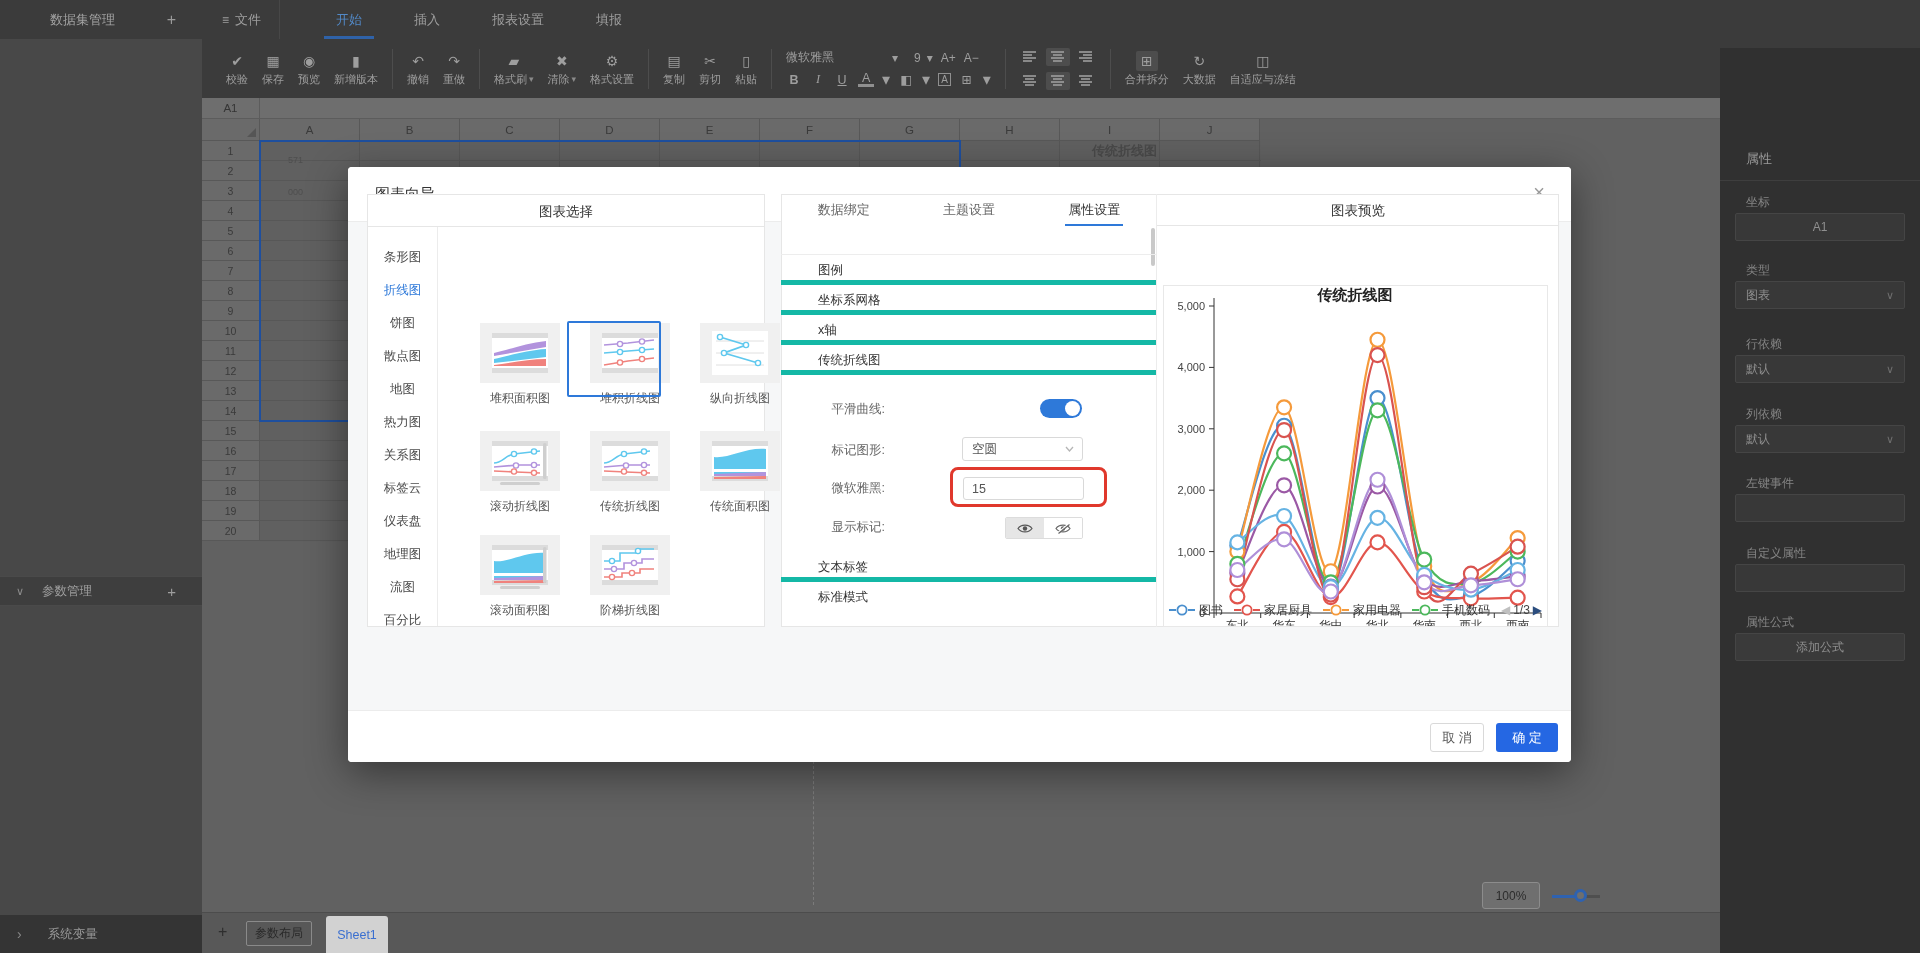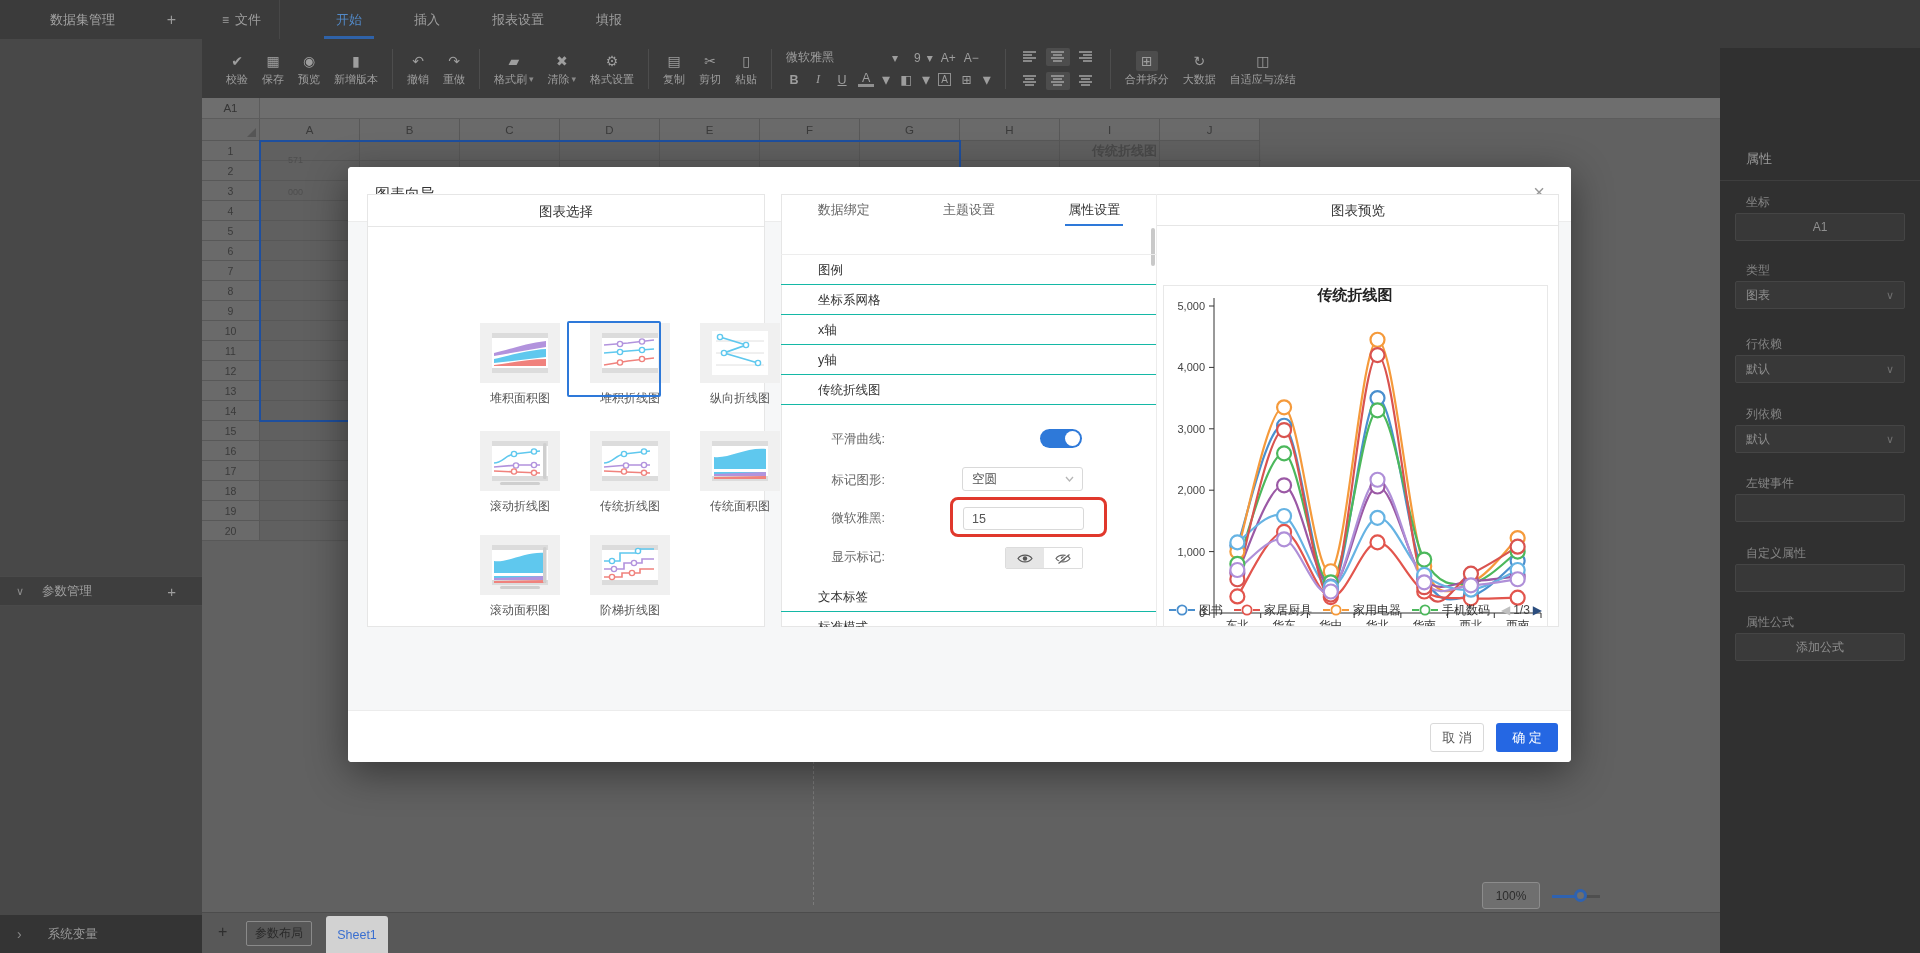--- a/index.html
+++ b/index.html
@@ -153,21 +153,21 @@
   .thumb .tlbl { margin-top:7px; text-align:center; font-size:12px; color:#555; white-space:nowrap; }
   .thumb-sel { position:absolute; border:2px solid #2e79d9; border-radius:2px; }
 
   .tabs2 { position:absolute; left:433px; top:27px; width:376px; height:32px; display:flex; }
   .tab2 { position:relative; flex:1; display:flex; align-items:center; justify-content:center;
     font-size:13px; color:#666; }
   .tab2.active { color:#333; }
   .tab2.active::after { content:""; position:absolute; left:50%; bottom:0; width:58px; height:2px;
     margin-left:-29px; background:#2e79d9; }
   .mid { position:absolute; left:433px; top:59px; width:375px; height:401px; overflow:hidden; }
-  .sect { position:relative; border-bottom:1px solid #14b8a6; height:30px; line-height:30px;
+  .sect { position:relative; border-bottom:5px solid #14b8a6; height:30px; line-height:30px;
     padding-left:37px; font-size:12.5px; color:#333; }
   .blank-row { height:29px; border-bottom:1px solid #ededed; }
   .ctrl-area { position:relative; height:177px; }
   .crow { position:absolute; left:0; width:375px; }
   .clbl { position:absolute; width:110px; text-align:right; font-size:12.5px; color:#666; }
   .toggle { position:absolute; width:42px; height:19px; border-radius:10px; background:#2e79d9; }
   .toggle .kn { position:absolute; right:2px; top:2px; width:15px; height:15px; border-radius:50%; background:#fff; }
   .ddown { position:absolute; width:121px; height:24px; border:1px solid #d9d9d9; border-radius:3px;
     font-size:12.5px; color:#555; display:flex; align-items:center; padding-left:9px; background:#fff; }
   .ddown .dvc { position:absolute; right:8px; top:8px; }
@@ -485,20 +485,34 @@
     <div class="dlg-title">
       <span class="t">图表向导</span>
       <span class="dlg-close">×</span>
     </div>
     <div class="dlg-body"></div>
 
     <div class="panel p1">
       <div class="p-head">
           <div class="ht">图表选择</div>
         </div>
+      <div class="cat-list" id="cat-list">
+          <div class="cat-item">条形图</div>
+          <div class="cat-item active">折线图</div>
+          <div class="cat-item">饼图</div>
+          <div class="cat-item">散点图</div>
+          <div class="cat-item">地图</div>
+          <div class="cat-item">热力图</div>
+          <div class="cat-item">关系图</div>
+          <div class="cat-item">标签云</div>
+          <div class="cat-item">仪表盘</div>
+          <div class="cat-item">地理图</div>
+          <div class="cat-item">流图</div>
+          <div class="cat-item">百分比</div>
+        </div>
       <div id="thumbs">
           <div class="thumb" style="left: 112px; top: 128px;">
             <div class="timg"><svg width="80" height="60" viewBox="0 0 80 60">
                 <rect width="80" height="60" fill="#f0f0f0"></rect>
                 <rect x="12" y="10" width="56" height="40" fill="#fff"></rect>
                 <rect x="12" y="10" width="56" height="5" fill="#dcdcdc"></rect>
                 <rect x="12" y="45" width="56" height="5" fill="#dcdcdc"></rect>
                 <path d="M14,43 L66,43 L66,36 C50,36 30,40 14,42 Z" fill="#f0827d"></path>
                 <path d="M14,40 L66,34 L66,26 C48,27 28,33 14,36 Z" fill="#5fc8ee"></path>
                 <path d="M14,33 L66,24 L66,18 C46,20 28,27 14,30 Z" fill="#b293dd"></path>
@@ -636,21 +650,20 @@
     <div class="p3-head">
         <div class="ht">图表预览</div>
       </div>
     <div class="mid-scroll"></div>
 
     <div class="mid">
       <div class="blank-row"></div>
       <div class="sect">图例</div>
       <div class="sect">坐标系网格</div>
       <div class="sect">x轴</div>
-      <div class="sect">y轴</div>
       <div class="sect">传统折线图</div>
       <div class="ctrl-area">
         <div class="crow" style="top:24px;">
           <span class="clbl" style="left:-6px;top:2px;">平滑曲线:</span>
           <div class="toggle" style="left:259px;top:0;">
               <div class="kn"></div>
             </div>
         </div>
         <div class="crow" style="top:62px;">
           <span class="clbl" style="left:-6px;top:5px;">标记图形:</span>

